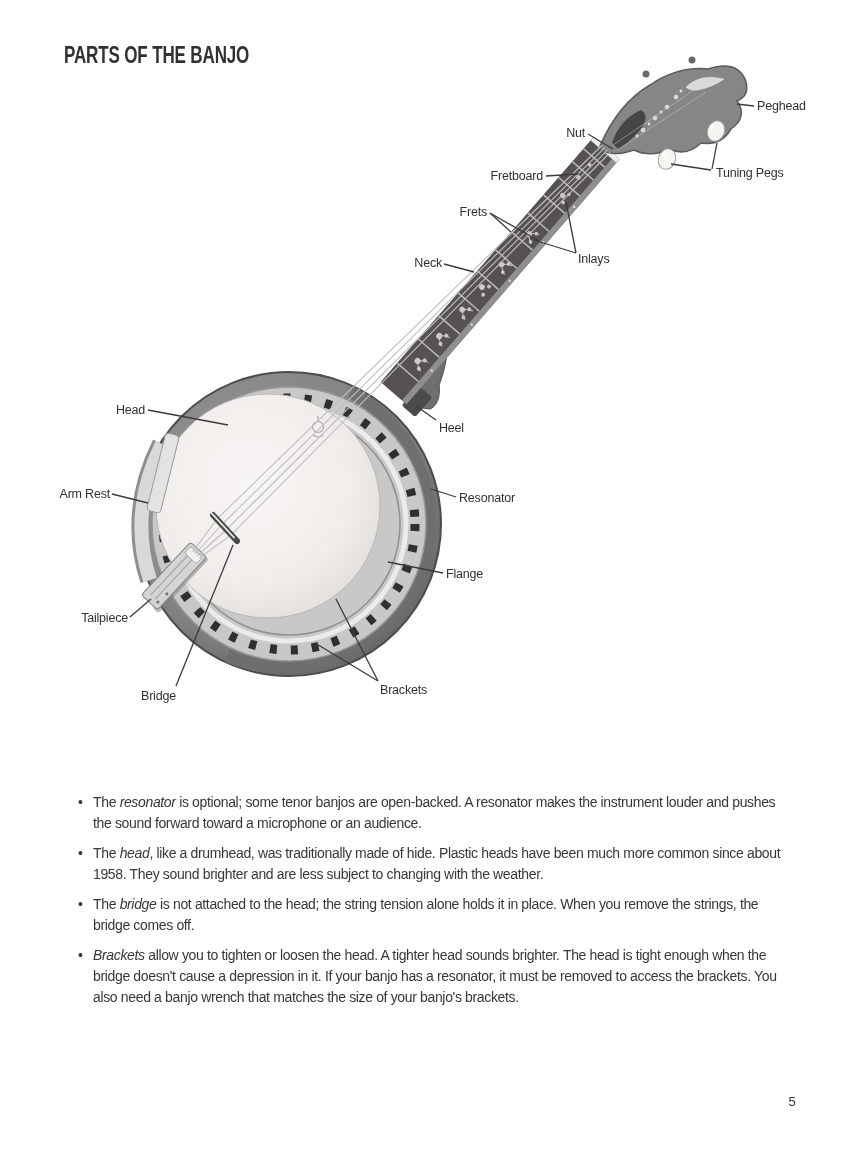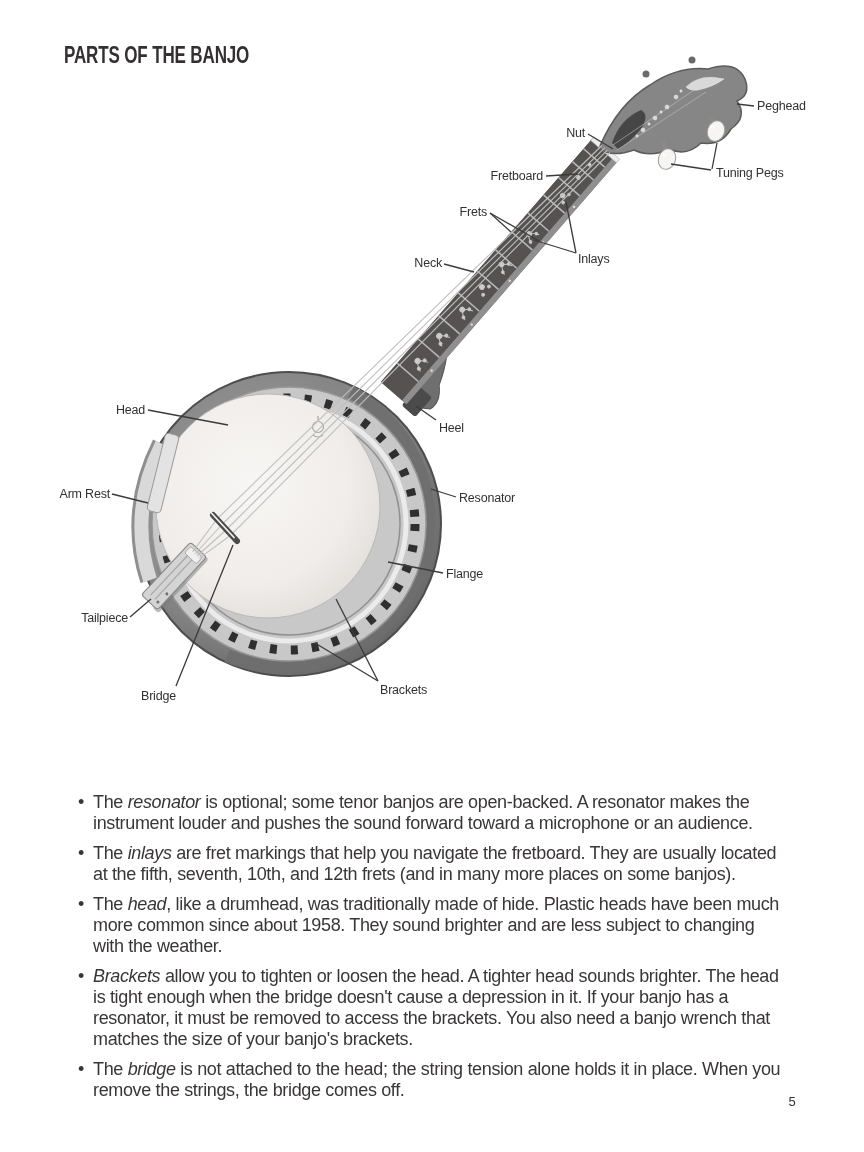--- a/index.html
+++ b/index.html
@@ -5,21 +5,21 @@
   html,body{margin:0;padding:0;background:#e8e8e8;}
   .page{position:relative;width:864px;height:1152px;background:#ffffff;margin:0 auto;
         font-family:"Liberation Sans",sans-serif;overflow:hidden;}
   .title{position:absolute;left:64px;top:42px;margin:0;font-size:23px;font-weight:bold;
          color:#343031;letter-spacing:-0.2px;transform:scaleX(0.74);transform-origin:left top;
          white-space:nowrap;}
   .diagram{position:absolute;left:0;top:0;width:864px;height:760px;}
   .diagram text{font-family:"Liberation Sans",sans-serif;font-size:12.5px;fill:#333031;letter-spacing:-0.2px;}
   .diagram .leader{stroke:#3c3a3b;stroke-width:1.3;fill:none;}
   .bullets{position:absolute;left:78px;top:792px;width:706px;margin:0;padding:0;list-style:none;}
-  .bullets li{position:relative;padding-left:15px;margin:0 0 9px 0;font-size:18px;line-height:21px;
+  .bullets li{position:relative;padding-left:15px;margin:0 0 9px 0;font-size:14px;line-height:21px;
               letter-spacing:-0.35px;color:#3a3637;}
   .bullets li::before{content:"\2022";position:absolute;left:0;top:0;color:#3a3637;}
   .bullets i{font-style:italic;}
   .pagenum{position:absolute;left:780px;top:1094px;width:24px;text-align:center;
            font-size:13px;color:#363233;}
 </style>
 </head>
 <body>
 
 <div class="page">
@@ -247,20 +247,19 @@
       <g>
         <line class="leader" x1="378" y1="681" x2="315" y2="643"></line>
         <line class="leader" x1="378" y1="681" x2="336" y2="599"></line>
         <text x="380" y="694">Brackets</text>
       </g>
     </g>
   </svg>
 
   <ul class="bullets">
     <li><span>The </span><i>resonator</i><span> is optional; some tenor banjos are open-backed. A resonator makes the instrument louder and pushes the sound forward toward a microphone or an audience.</span></li>
-    <li><span>The </span><i>inlays</i><span> are fret markings that help you navigate the fretboard. They are usually located at the fifth, seventh, 10th, and 12th frets (and in many more places on some banjos).</span></li>
     <li><span>The </span><i>head</i><span>, like a drumhead, was traditionally made of hide. Plastic heads have been much more common since about 1958. They sound brighter and are less subject to changing with the weather.</span></li>
+    <li><span>The </span><i>bridge</i><span> is not attached to the head; the string tension alone holds it in place. When you remove the strings, the bridge comes off.</span></li>
     <li><span></span><i>Brackets</i><span> allow you to tighten or loosen the head. A tighter head sounds brighter. The head is tight enough when the bridge doesn't cause a depression in it. If your banjo has a resonator, it must be removed to access the brackets. You also need a banjo wrench that matches the size of your banjo's brackets.</span></li>
-    <li><span>The </span><i>bridge</i><span> is not attached to the head; the string tension alone holds it in place. When you remove the strings, the bridge comes off.</span></li>
   </ul>
 
   <div class="pagenum">5</div>
 </div>
 
 </body></html>

